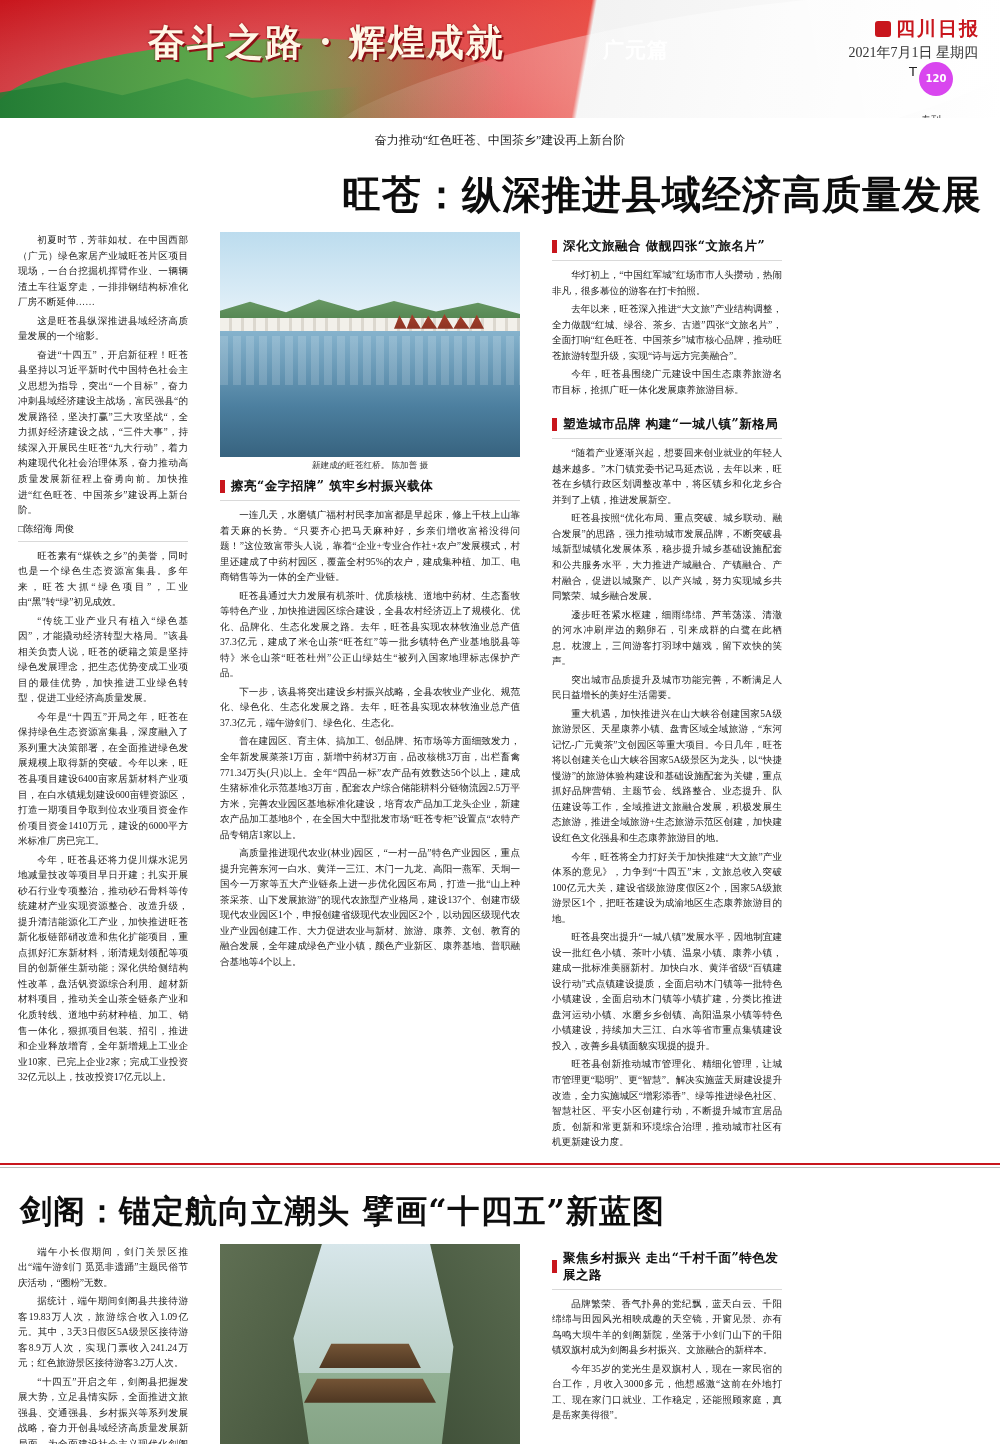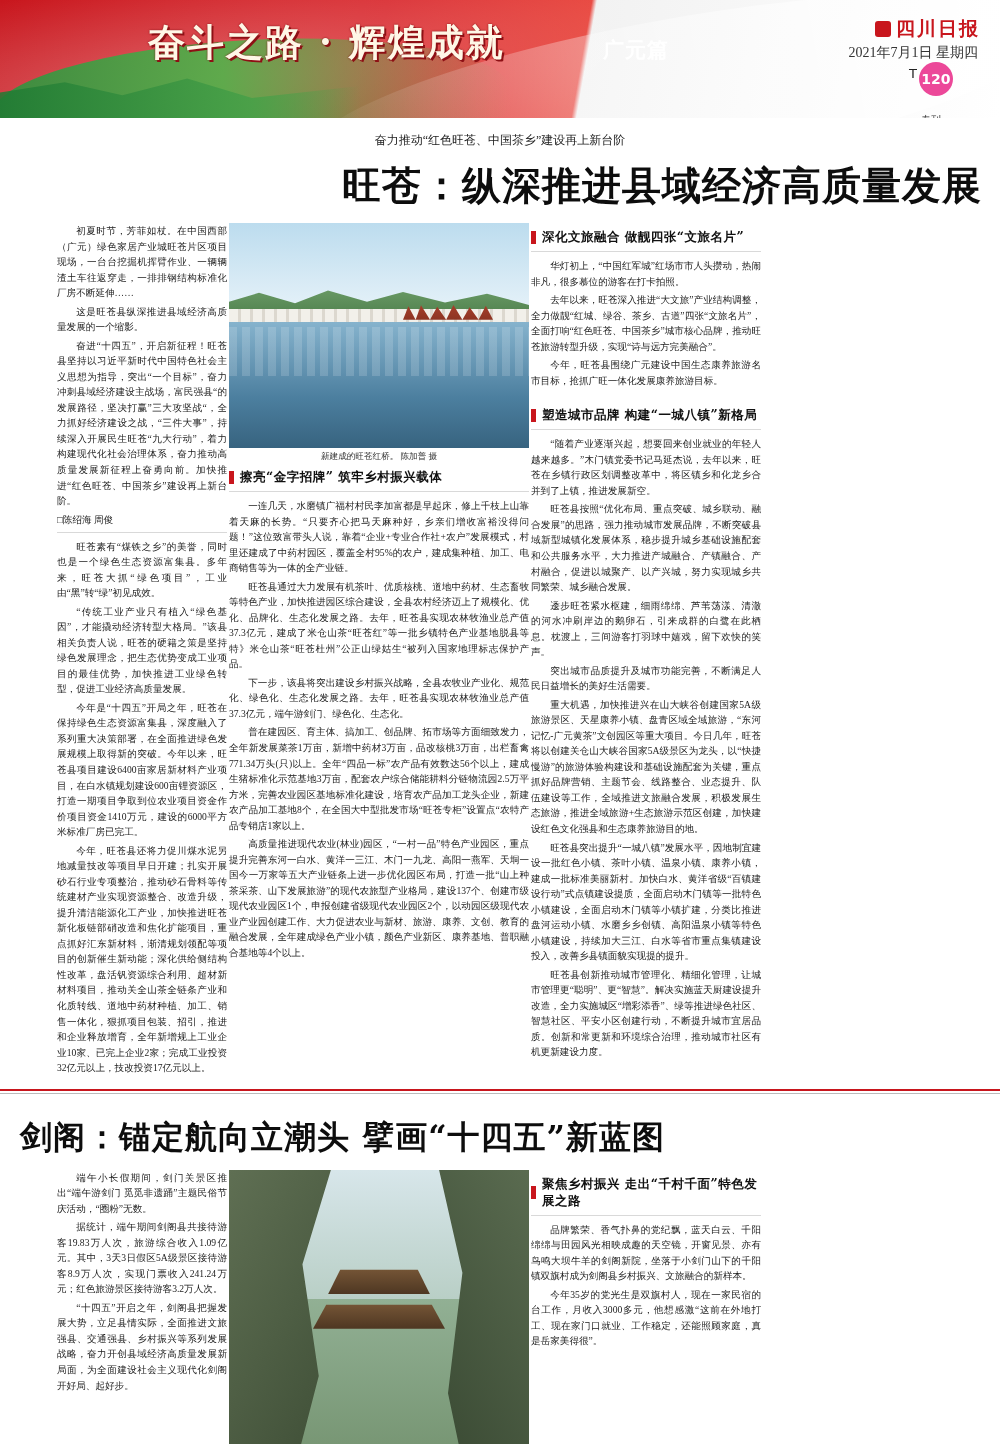--- a/index.html
+++ b/index.html
@@ -75,21 +75,21 @@
     position:absolute;right:22px;top:44px;font-size:14px;color:#333;
   }
   .mh-edition{
     position:absolute;right:26px;top:62px;text-align:center;width:86px;
   }
   .mh-edition .t{
     font-family:"DejaVu Sans", sans-serif;font-size:13px;color:#222;display:inline-block;vertical-align:6px;margin-right:2px;
   }
   .mh-edition .circle{
     display:inline-block;width:34px;height:34px;border-radius:50%;
-    background:#ec4899;color:#fff;font-family:"DejaVu Sans", sans-serif;font-size:14px;
+    background:#d946ef;color:#fff;font-family:"DejaVu Sans", sans-serif;font-size:10px;
     line-height:34px;text-align:center;font-weight:bold;
   }
   .mh-edition .lbl{font-size:10px;color:#333;display:block;margin-top:17px;}
 
   .sec-head{
     display:flex;align-items:center;gap:6px;margin:6px 0 5px 0;
   }
   .sec-head .bar{
     width:5px;height:13px;background:#c8161d;flex:0 0 auto;
   }
@@ -102,29 +102,29 @@
   .ptext{
     font-size:9.6px;line-height:1.62;text-align:justify;
     text-justify:inter-ideograph;color:#1b1b1b;
   }
   .ptext p{margin:0 0 3px 0;text-indent:2em;}
   .byline{font-size:9.6px;margin:5px 0 5px 0;}
 
   
   .art1{position:relative;padding:10px 18px 0 18px;}
   .art1 .kicker{
-    text-align:center;font-size:12px;color:#222;margin-top:4px;margin-bottom:10px;
+    text-align:center;font-size:12px;color:#222;margin-top:4px;margin-bottom:19px;
   }
   .art1 .headline{
     text-align:right;
     font-family:"DejaVu Serif", serif;
     font-weight:bold;font-size:39px;letter-spacing:1px;color:#0d0d0d;
     margin:2px 0 10px 0;
   }
-  .cols1{display:flex;gap:2px;align-items:flex-start;margin-left:39px;}
+  .cols1{display:flex;gap:32px;align-items:flex-start;}
   .col{box-sizing:border-box;}
   .c1{width:170px;}
   .c2{width:300px;}
   .c3{width:230px;}
 
   .photo{
     width:100%;background:#bcd;position:relative;overflow:hidden;border:0;
   }
   .cap{font-size:8.6px;color:#333;text-align:center;margin-top:3px;}
 
@@ -257,20 +257,21 @@
         <span class="bar"></span>
         <span class="txt">塑造城市品牌 构建“一城八镇”新格局</span>
       </div>
       <div class="sec-underline"></div>
       <div class="ptext">
           <p>“随着产业逐渐兴起，想要回来创业就业的年轻人越来越多。”木门镇党委书记马延杰说，去年以来，旺苍在乡镇行政区划调整改革中，将区镇乡和化龙乡合并到了上镇，推进发展新空。</p>
           <p>旺苍县按照“优化布局、重点突破、城乡联动、融合发展”的思路，强力推动城市发展品牌，不断突破县域新型城镇化发展体系，稳步提升城乡基础设施配套和公共服务水平，大力推进产城融合、产镇融合、产村融合，促进以城聚产、以产兴城，努力实现城乡共同繁荣、城乡融合发展。</p>
           <p>逶步旺苍紧水枢建，细雨绵绵、芦苇荡漾、清澈的河水冲刷岸边的鹅卵石，引来成群的白鹭在此栖息。枕渡上，三间游客打羽球中嬉戏，留下欢快的笑声。</p>
           <p>突出城市品质提升及城市功能完善，不断满足人民日益增长的美好生活需要。</p>
           <p>重大机遇，加快推进兴在山大峡谷创建国家5A级旅游景区、天星康养小镇、盘青区域全域旅游，“东河记忆-广元黄茶”文创园区等重大项目。今日几年，旺苍将以创建关仓山大峡谷国家5A级景区为龙头，以“快捷慢游”的旅游体验构建设和基础设施配套为关键，重点抓好品牌营销、主题节会、线路整合、业态提升、队伍建设等工作，全域推进文旅融合发展，积极发展生态旅游，推进全域旅游+生态旅游示范区创建，加快建设红色文化强县和生态康养旅游目的地。</p>
+          <p>今年，旺苍将全力打好关于加快推建“大文旅”产业体系的意见》，力争到“十四五”末，文旅总收入突破100亿元大关，建设省级旅游度假区2个，国家5A级旅游景区1个，把旺苍建设为成渝地区生态康养旅游目的地。</p>
           <p>旺苍县突出提升“一城八镇”发展水平，因地制宜建设一批红色小镇、茶叶小镇、温泉小镇、康养小镇，建成一批标准美丽新村。加快白水、黄洋省级“百镇建设行动”式点镇建设提质，全面启动木门镇等一批特色小镇建设，全面启动木门镇等小镇扩建，分类比推进盘河运动小镇、水磨乡乡创镇、高阳温泉小镇等特色小镇建设，持续加大三江、白水等省市重点集镇建设投入，改善乡县镇面貌实现提的提升。</p>
           <p>旺苍县创新推动城市管理化、精细化管理，让城市管理更“聪明”、更“智慧”。解决实施蓝天厨建设提升改造，全力实施城区“增彩添香”、绿等推进绿色社区、智慧社区、平安小区创建行动，不断提升城市宜居品质。创新和常更新和环境综合治理，推动城市社区有机更新建设力度。</p>
         </div>
     </div>
   </div>
 </div>
 
 <div class="divider-h"></div>
 <div class="divider-thin"></div>
 

